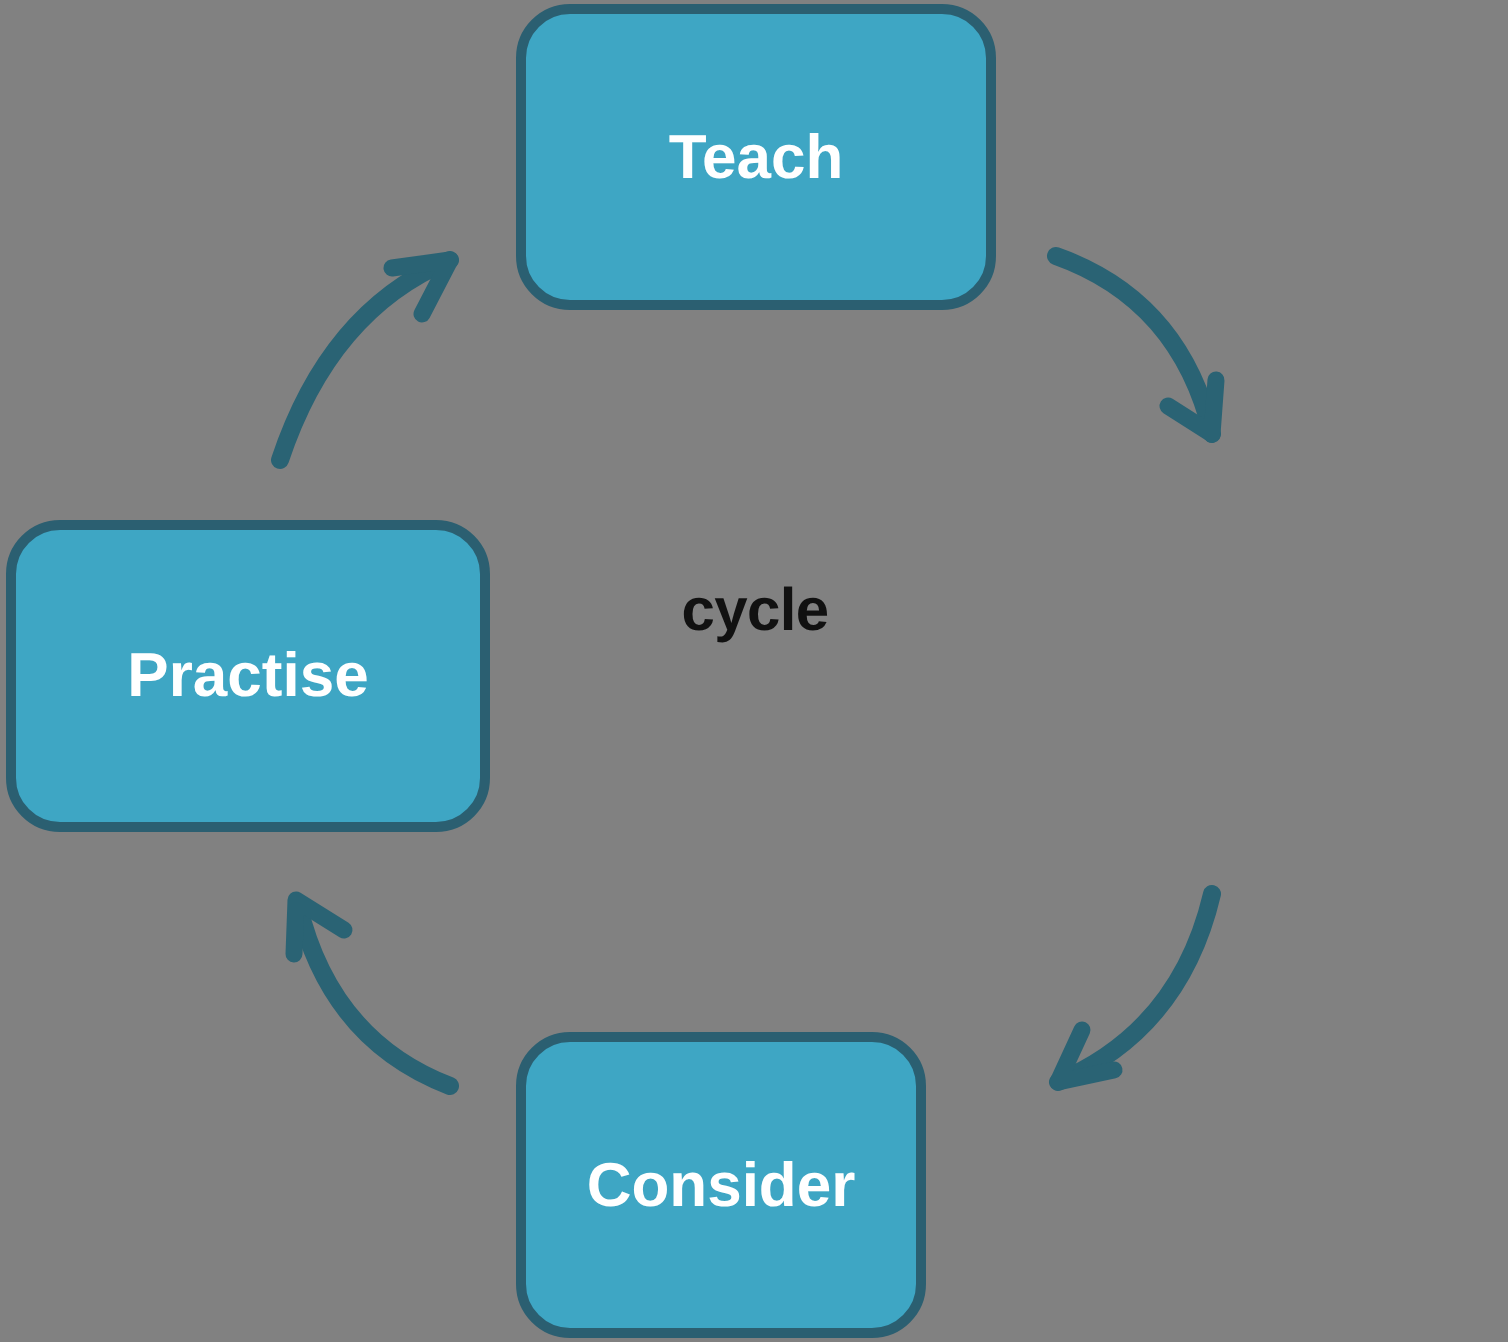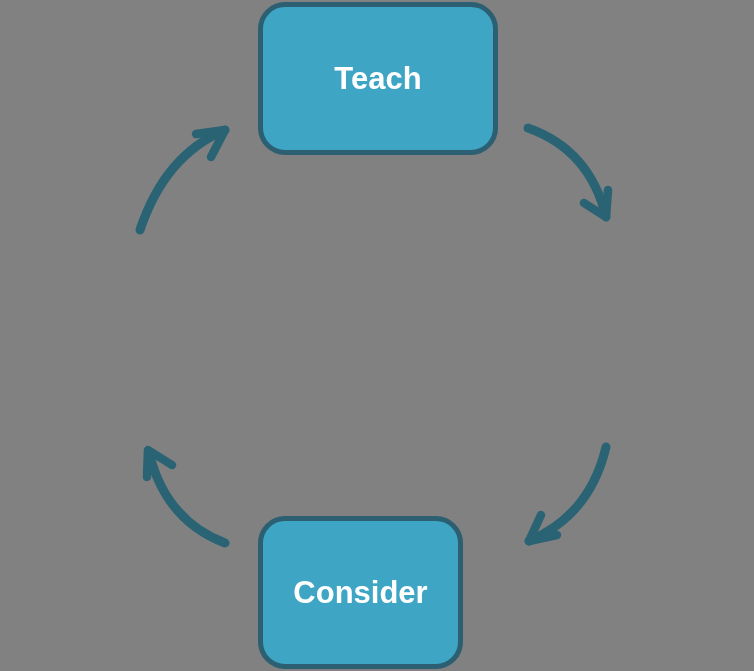--- a/index.html
+++ b/index.html
@@ -85,17 +85,21 @@
 
   <div class="node node-teach">
     <span>Teach</span>
   </div>
 
 
   <div class="node node-consider">
     <span>Consider</span>
   </div>
 
+  <div class="node node-practise">
+    <span>Practise</span>
+  </div>
 
   <div class="center-title">
+    <span>cycle</span>
   </div>
 
 </div>
 
 </body></html>

